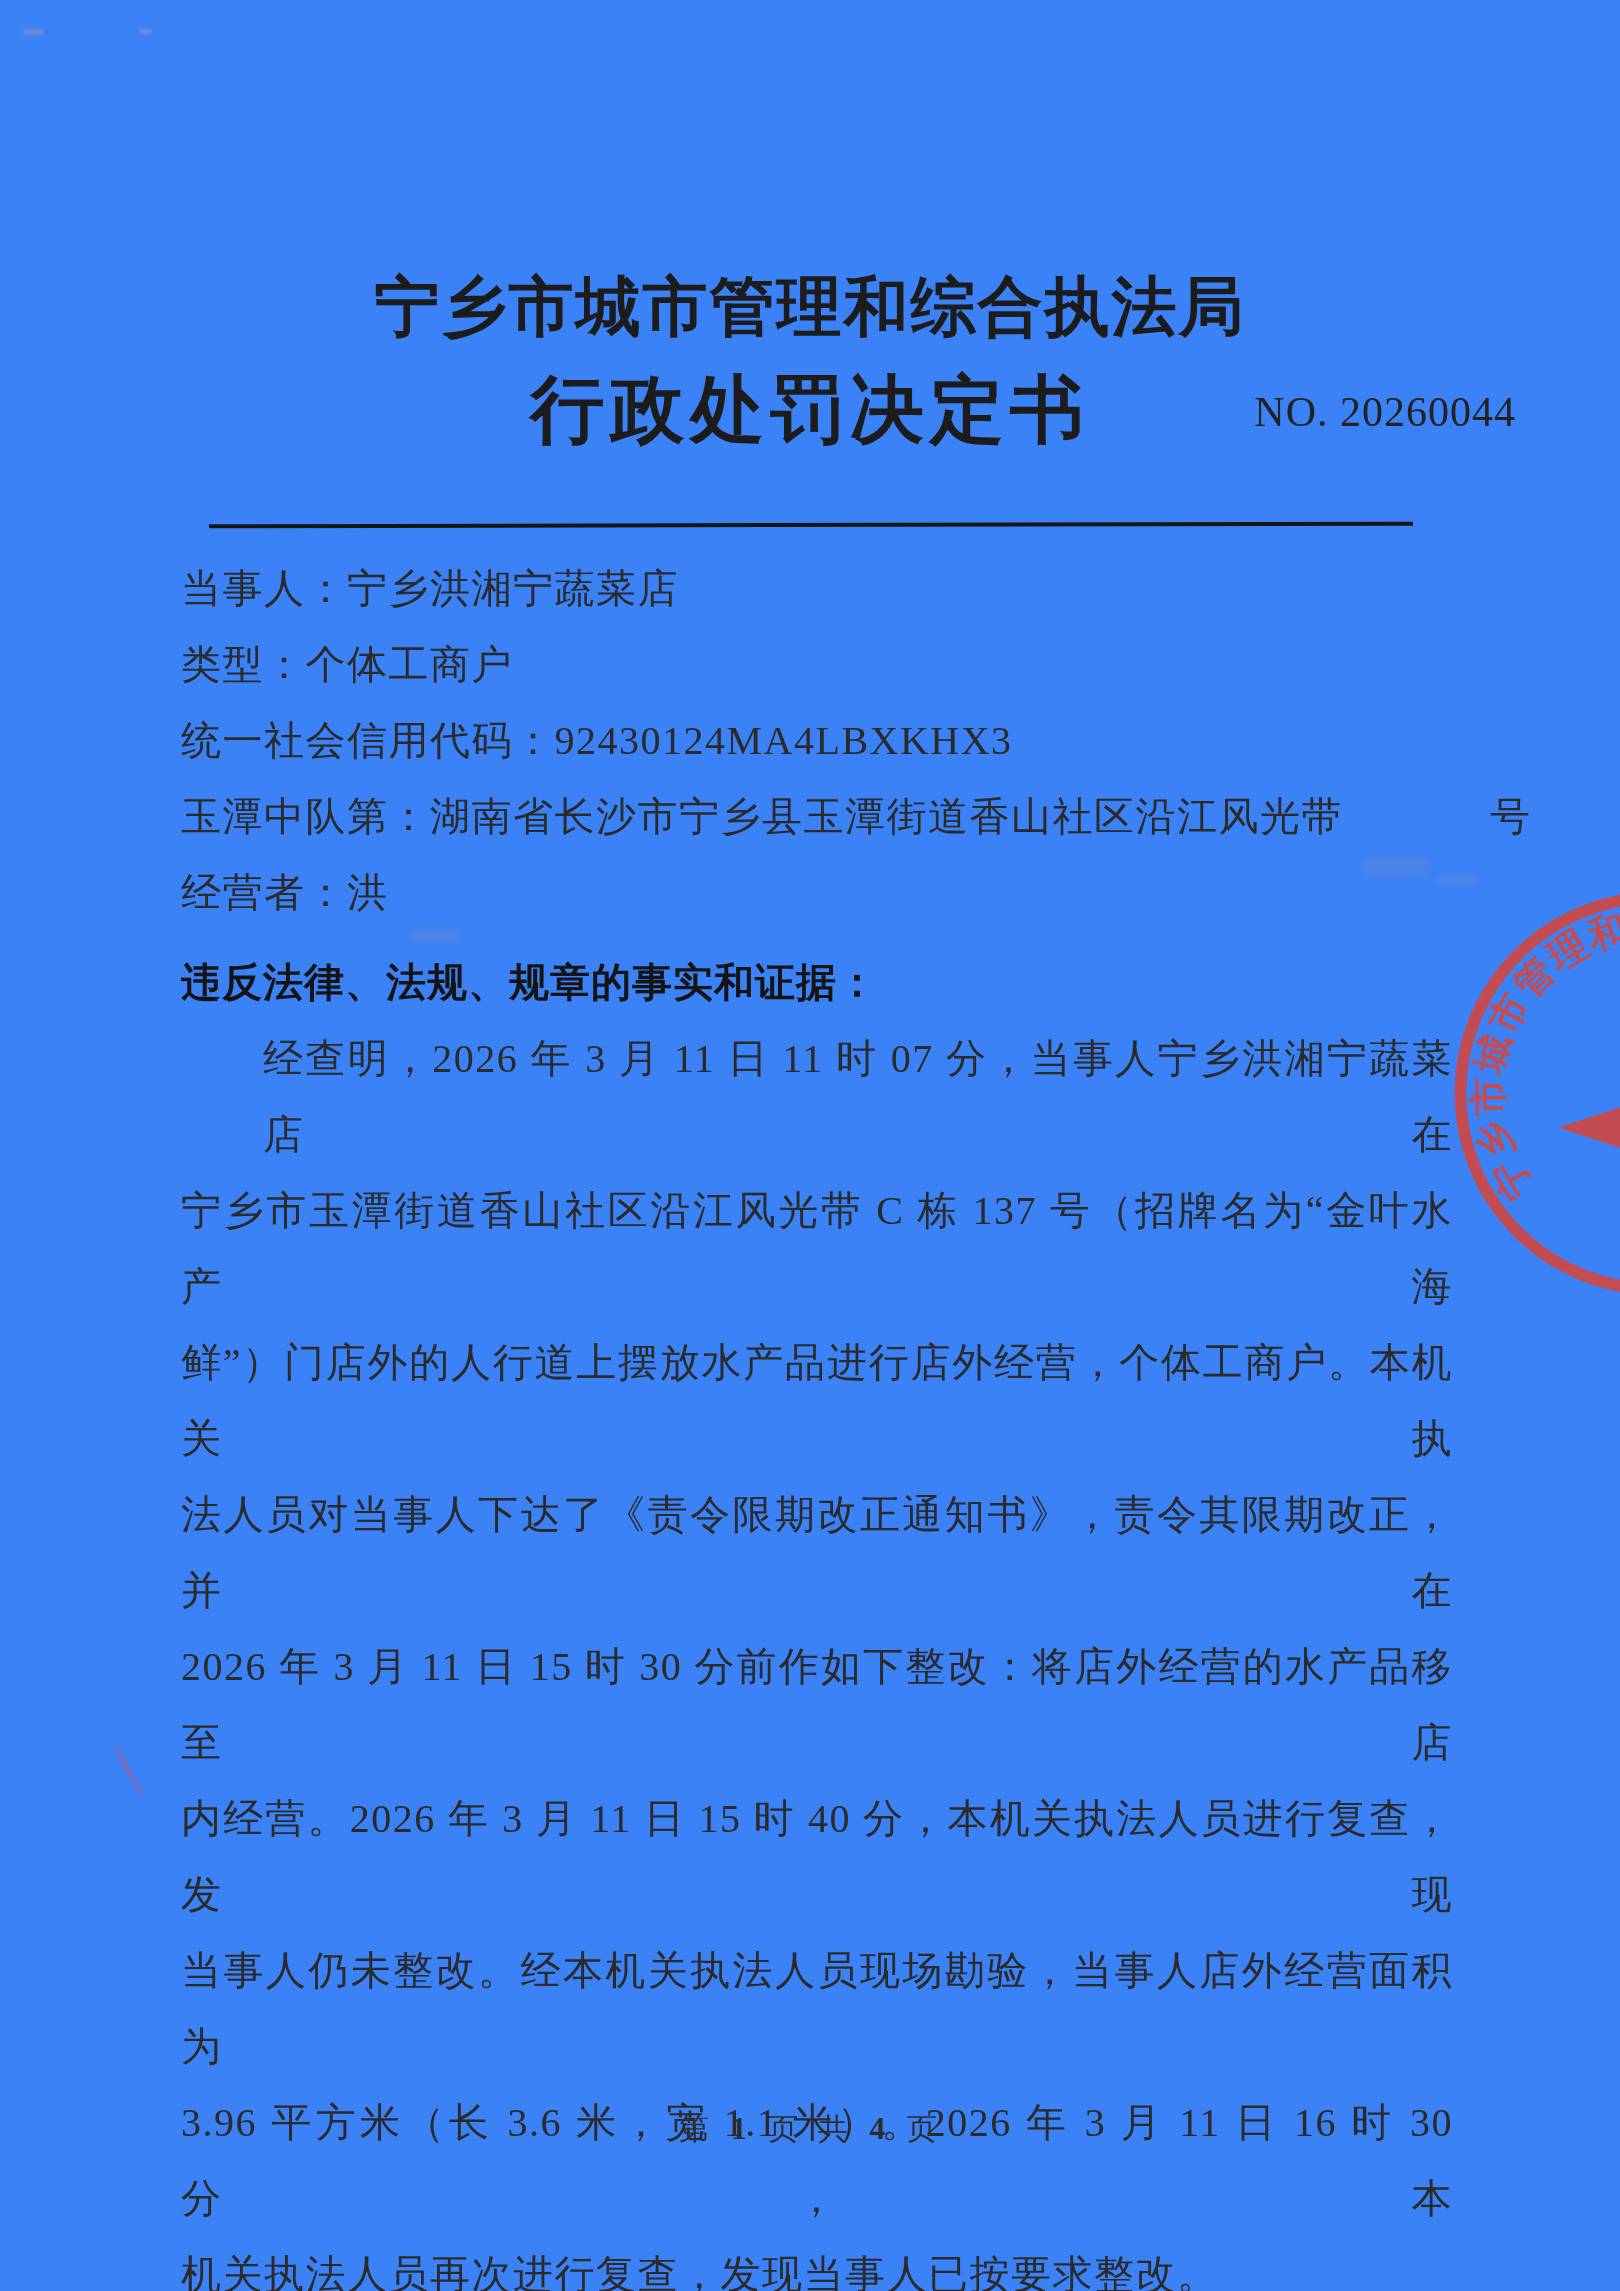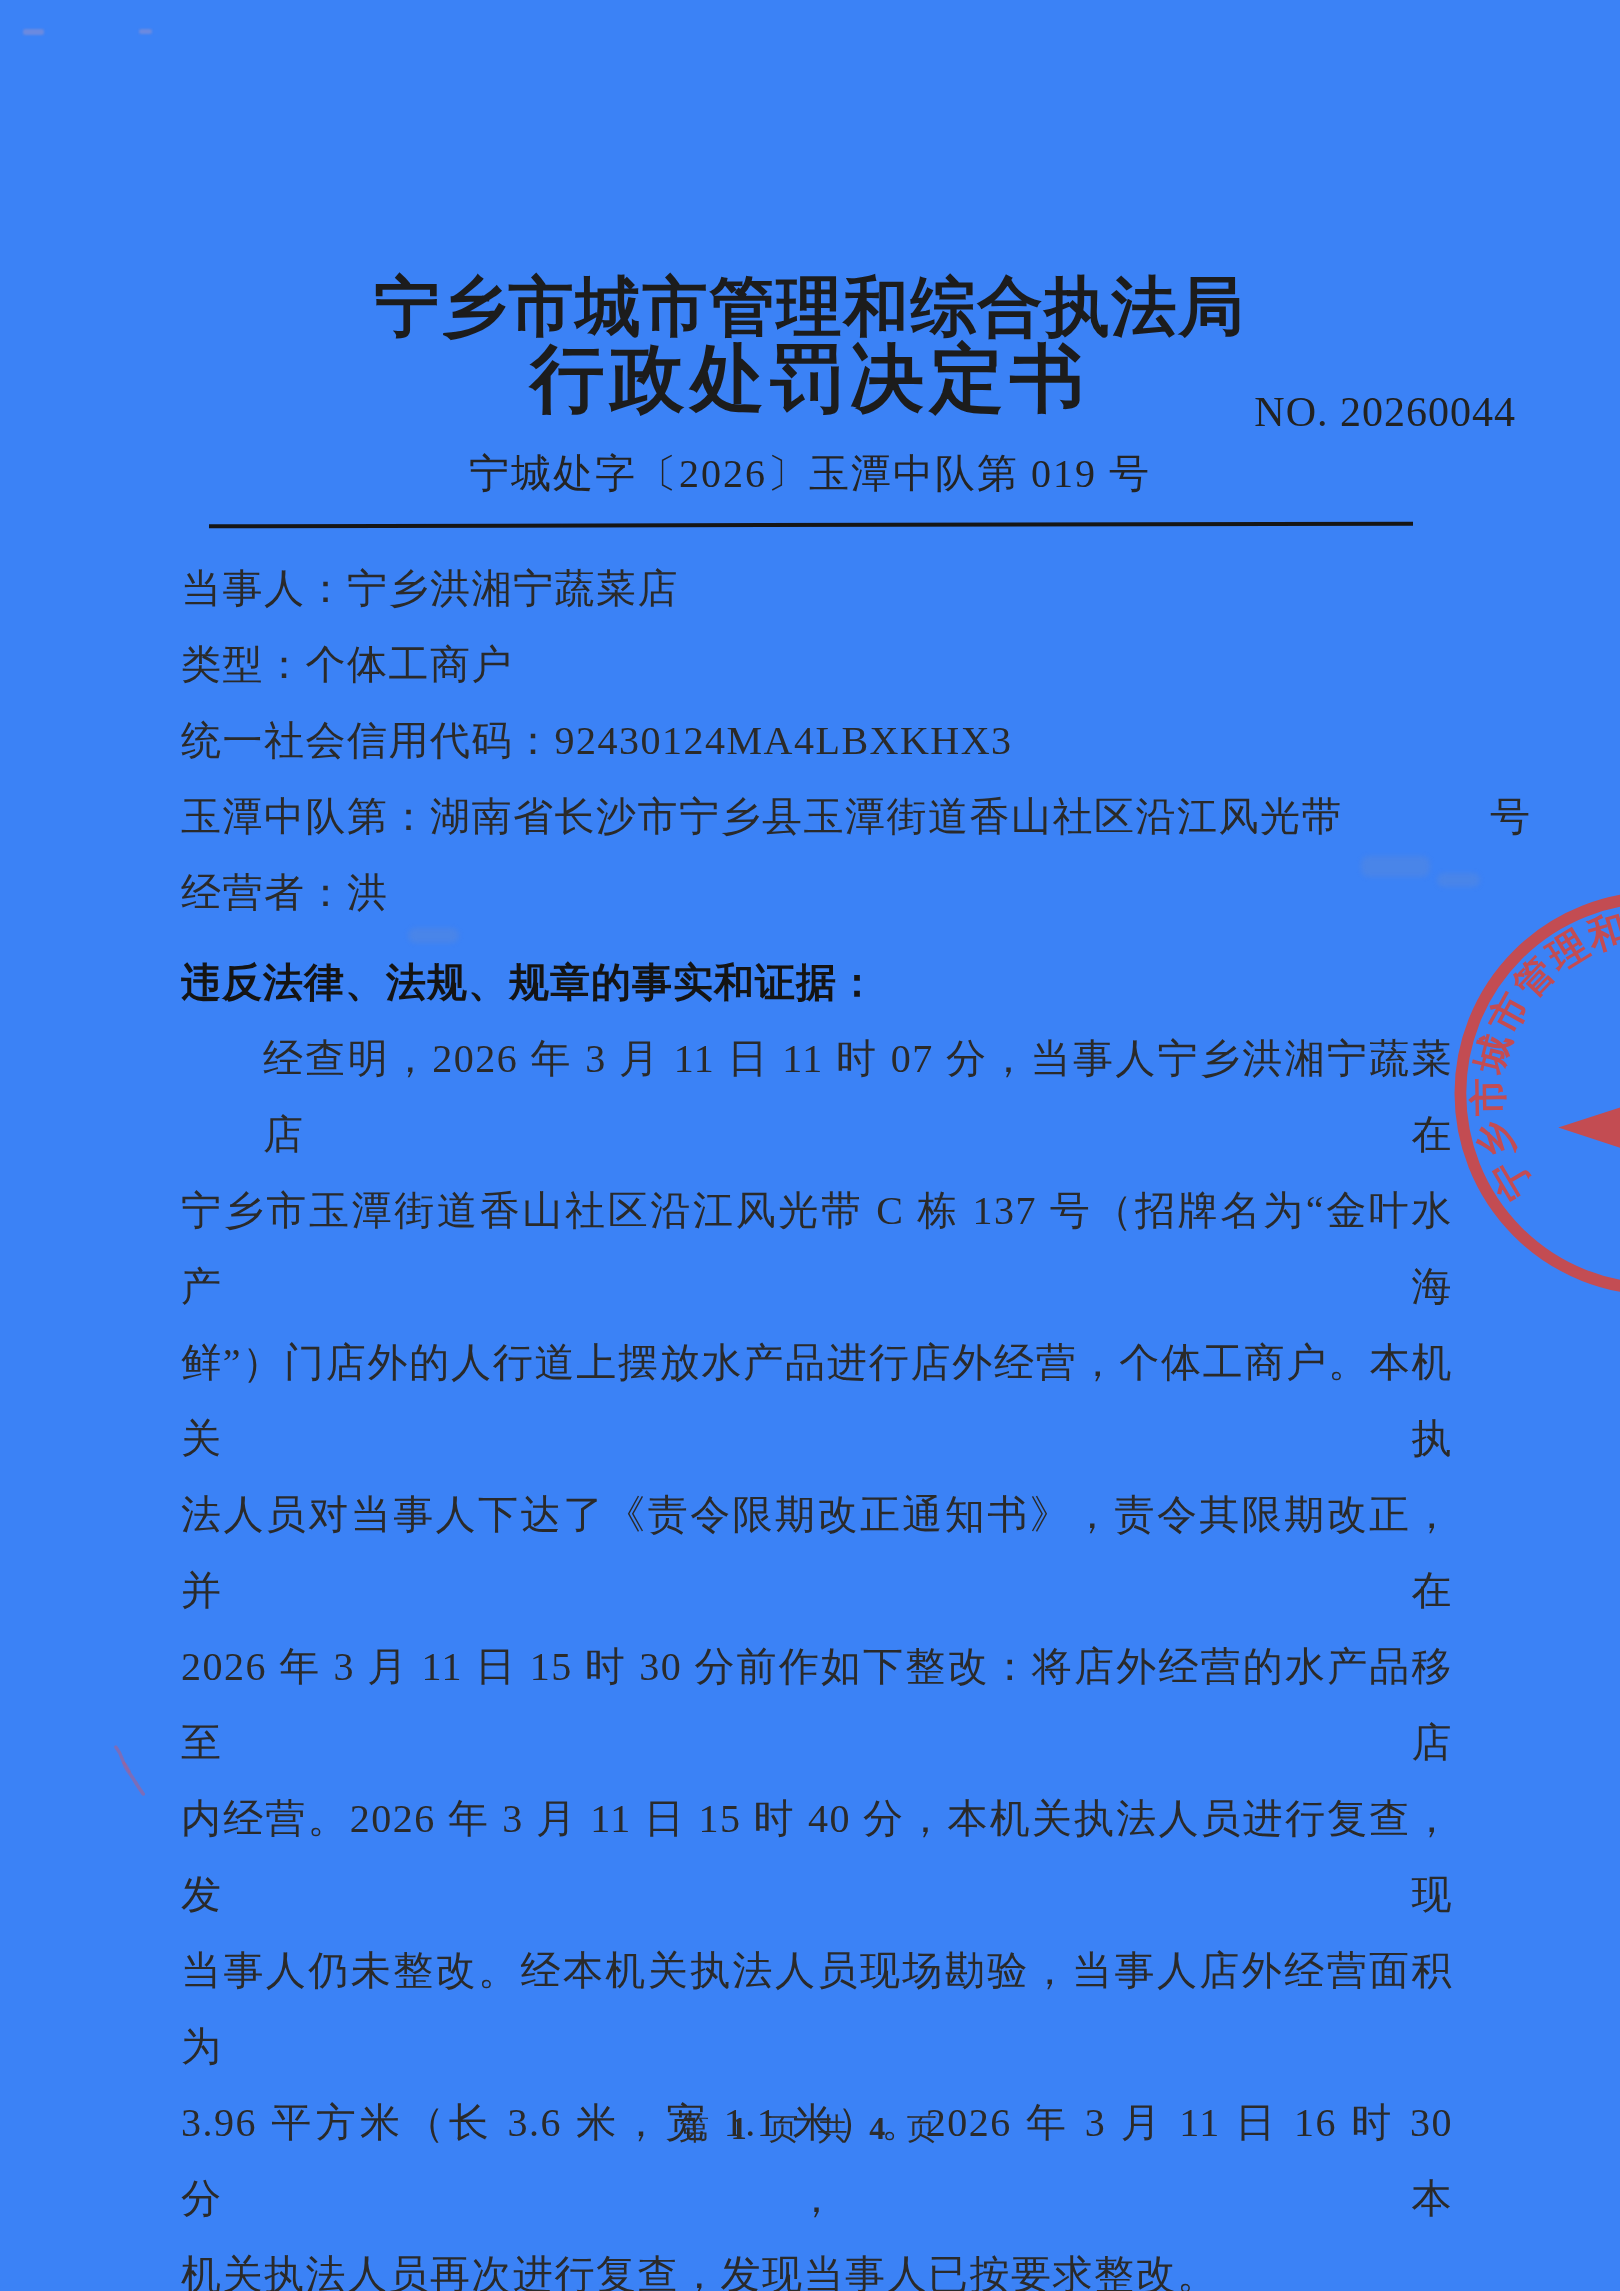--- a/index.html
+++ b/index.html
@@ -11,21 +11,21 @@
     font-family:"Liberation Serif","DejaVu Serif",serif;
     color:#282828;
   }
   
   .agency{
     position:absolute;top:263px;left:0;width:100%;
     text-align:center;font-size:65px;font-weight:700;color:#1c1c1c;
     letter-spacing:2px;white-space:nowrap;
   }
   .doc-title{
-    position:absolute;top:330px;left:0;width:100%;
+    position:absolute;top:361px;left:0;width:100%;
     text-align:center;font-size:74px;font-weight:700;color:#1c1c1c;
     letter-spacing:5.9px;white-space:nowrap;
   }
   .serial{
     position:absolute;top:388px;right:104px;
     font-size:42px;color:#222;letter-spacing:1px;white-space:nowrap;margin-left:43px;
   }
   .ref-number{
     position:absolute;top:446px;left:0;width:100%;
     text-align:center;font-size:40px;color:#242424;
@@ -66,21 +66,20 @@
   .tm2{left:139px;top:29px;width:12.7px;height:4.9px;}
 </style>
 </head>
 <body>
 
 <div class="page">
 
   <div class="agency">宁乡市城市管理和综合执法局</div>
   <div class="doc-title">行政处罚决定书</div>
   <div class="serial">NO. 20260044</div>
-  <div class="ref-number">宁城处字〔2026〕玉潭中队第 019 号</div>
   <div class="rule"></div>
 
   <div class="content">
 
     <div class="field-row">
       <span>当事人：</span><span>宁乡洪湘宁蔬菜店</span>
     </div>
     <div class="field-row">
       <span>类型：</span><span>个体工商户</span>
     </div>

